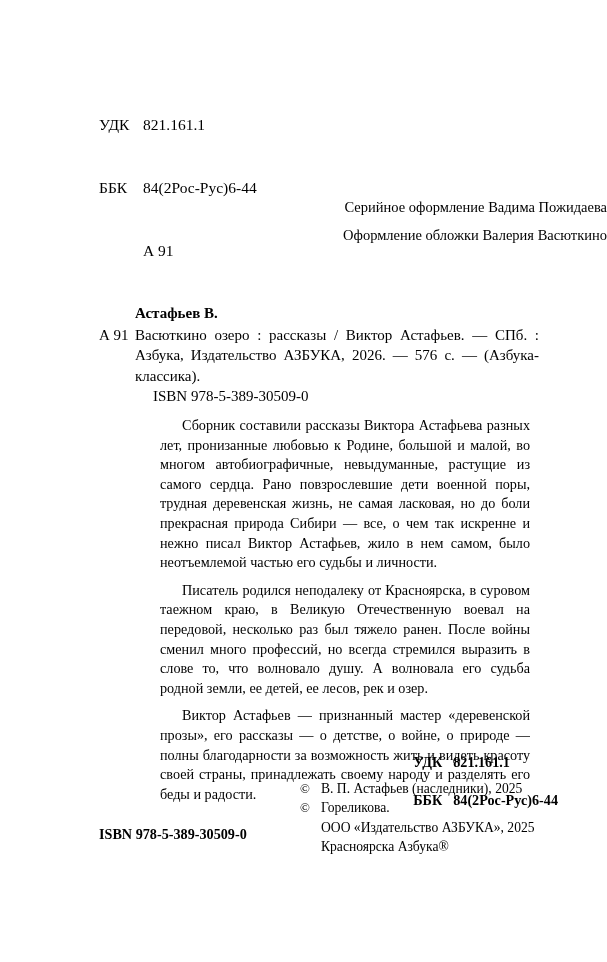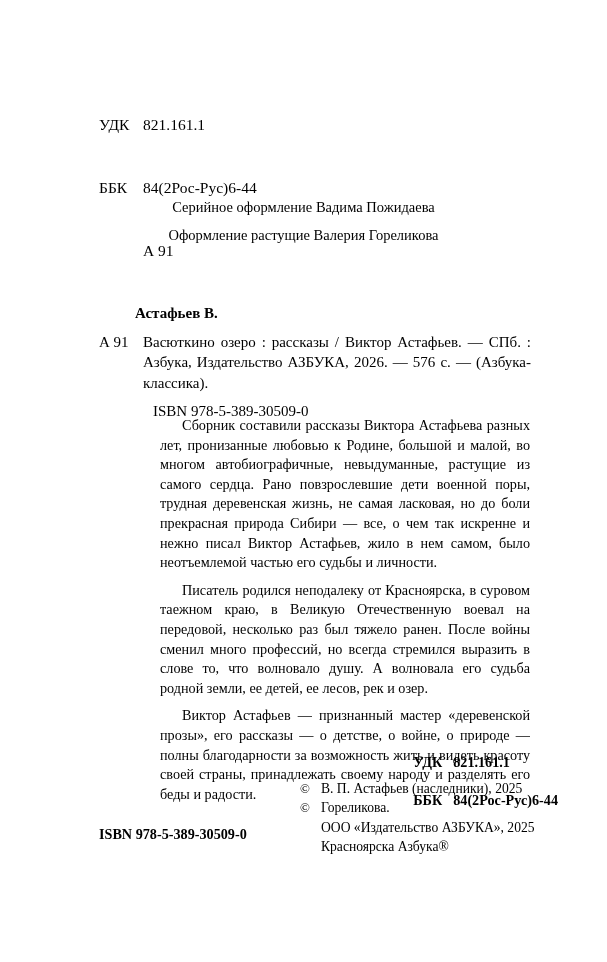--- a/index.html
+++ b/index.html
@@ -43,21 +43,21 @@
   .classification .authmark-row {
     padding-left: 44px;
   }
 
   
   .credits {
     position: absolute;
     left: 0;
     right: 0;
     top: 193px;
-    text-align: center;
+    text-align: right;
     font-size: 14.5px;
     line-height: 28px;
   }
   .credits .credit-line {
     display: block;
   }
 
   
   .biblio {
     position: absolute;
@@ -78,21 +78,21 @@
   }
   .biblio-mark {
     position: absolute;
     left: 0;
     top: 0;
     width: 36px;
   }
   .biblio-desc {
     text-align: justify;
     text-align-last: left;
-    margin: 8px;
+    margin: 0;
     hyphens: manual;
   }
   .biblio-isbn {
     padding-left: 18px;
     margin-top: 0px;
   }
 
   
   .annotation {
     position: absolute;
@@ -162,21 +162,21 @@
 <div class="page">
 
   <div class="classification">
     <span class="row"><span class="lbl">УДК</span><span>821.161.1</span></span>
     <span class="row"><span class="lbl">ББК</span><span>84(2Рос-Рус)6-44</span></span>
     <span class="row authmark-row"><span>А 91</span></span>
   </div>
 
   <div class="credits">
     <span class="credit-line">Серийное оформление Вадима Пожидаева</span>
-    <span class="credit-line">Оформление растущие Валерия Гореликова</span>
+    <span class="credit-line">Оформление обложки Валерия Васюткино</span>
   </div>
 
   <div class="biblio">
     <div class="biblio-author">Астафьев В.</div>
     <div class="biblio-body">
       <span class="biblio-mark">А 91</span>
       <p class="biblio-desc">Васюткино озеро : рассказы / Виктор Астафь­ев. — СПб. : Азбука, Издательство АЗБУКА, 2026. — 576 с. — (Азбука-классика).</p>
       <div class="biblio-isbn">ISBN 978-5-389-30509-0</div>
     </div>
   </div>

